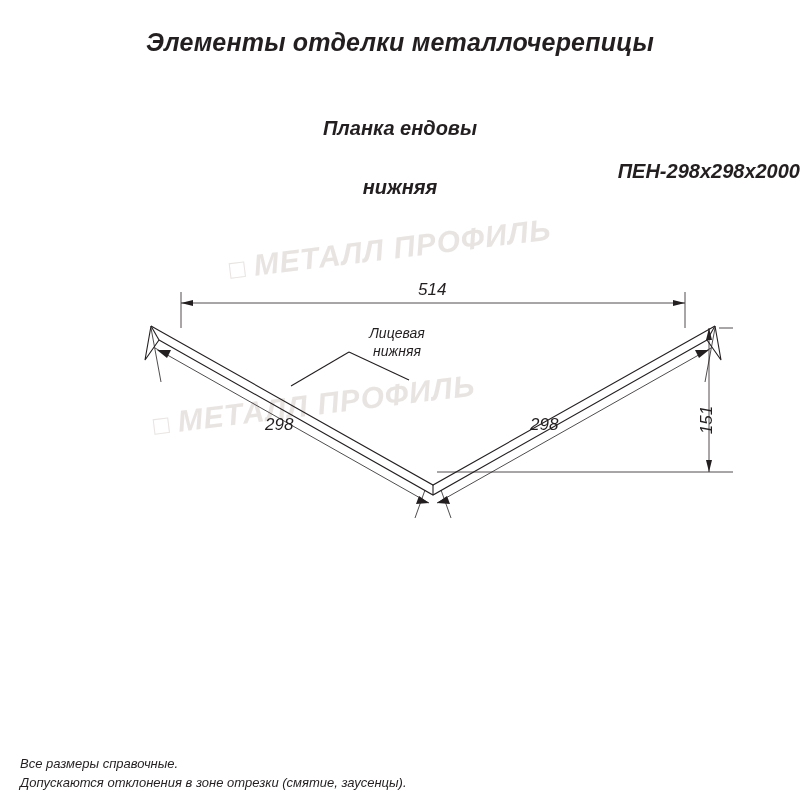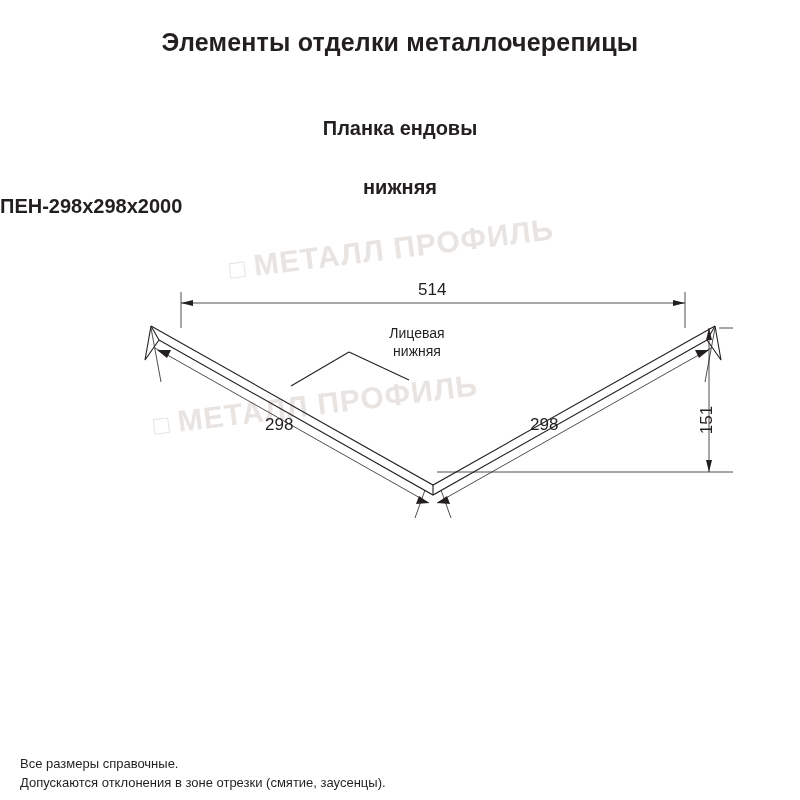--- a/index.html
+++ b/index.html
@@ -11,20 +11,21 @@
     width: 800px;
     height: 800px;
     position: relative;
     font-family: "Liberation Sans", sans-serif;
     color: #231f20;
     overflow: hidden;
   }
   .page {
     position: absolute;
     inset: 0;
+    font-style: italic;
   }
   .title-block {
     position: absolute;
     top: 26px;
     left: 0;
     width: 800px;
     text-align: center;
   }
   .title-main {
     font-size: 25px;
@@ -43,22 +44,21 @@
     font-size: 20px;
     font-weight: bold;
     line-height: 26px;
     margin-top: 33px;
   }
   .code-block {
     position: absolute;
     top: 158px;
     left: 0;
     width: 800px;
-    text-align: left;
-    margin-top: 35px;
+    text-align: right;
   }
   .code-text {
     font-size: 20px;
     font-weight: bold;
     line-height: 26px;
   }
   .drawing {
     position: absolute;
     top: 200px;
     left: 0;
@@ -201,21 +201,21 @@
         <polygon points="676,150 666,158 662,150"></polygon>
         <polygon points="404,303 414,296 417,304"></polygon>
       </g>
     </svg>
 
     <div class="dim-label" style="top:80px; left:385px;">514</div>
     <div class="dim-label" style="top:215px; left:232px;">298</div>
     <div class="dim-label" style="top:215px; left:497px;">298</div>
     <div class="dim-label vert-label" style="top:210px; left:660px;">151</div>
 
-    <div class="face-label" style="top:124px; left:334px; width:100px;">
+    <div class="face-label" style="top:124px; left:314px; width:100px;">
       <div>Лицевая</div>
       <div>нижняя</div>
     </div>
   </div>
 
   <div class="footer">
     <div class="footer-line">Все размеры справочные.</div>
     <div class="footer-line">Допускаются отклонения в зоне отрезки (смятие, заусенцы).</div>
   </div>
 

